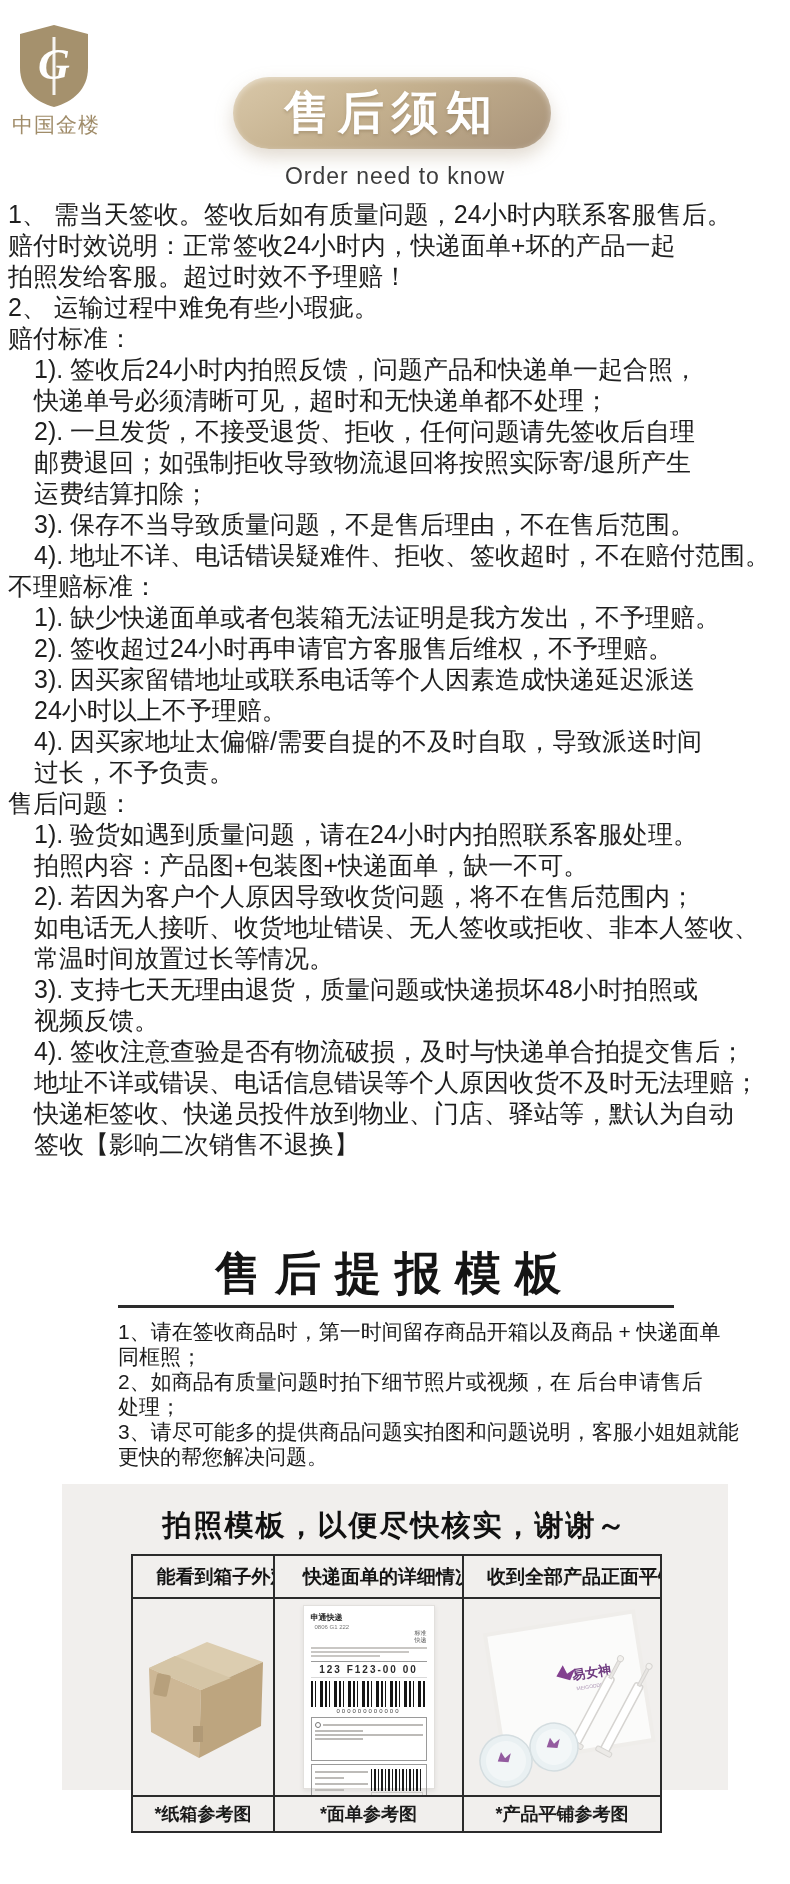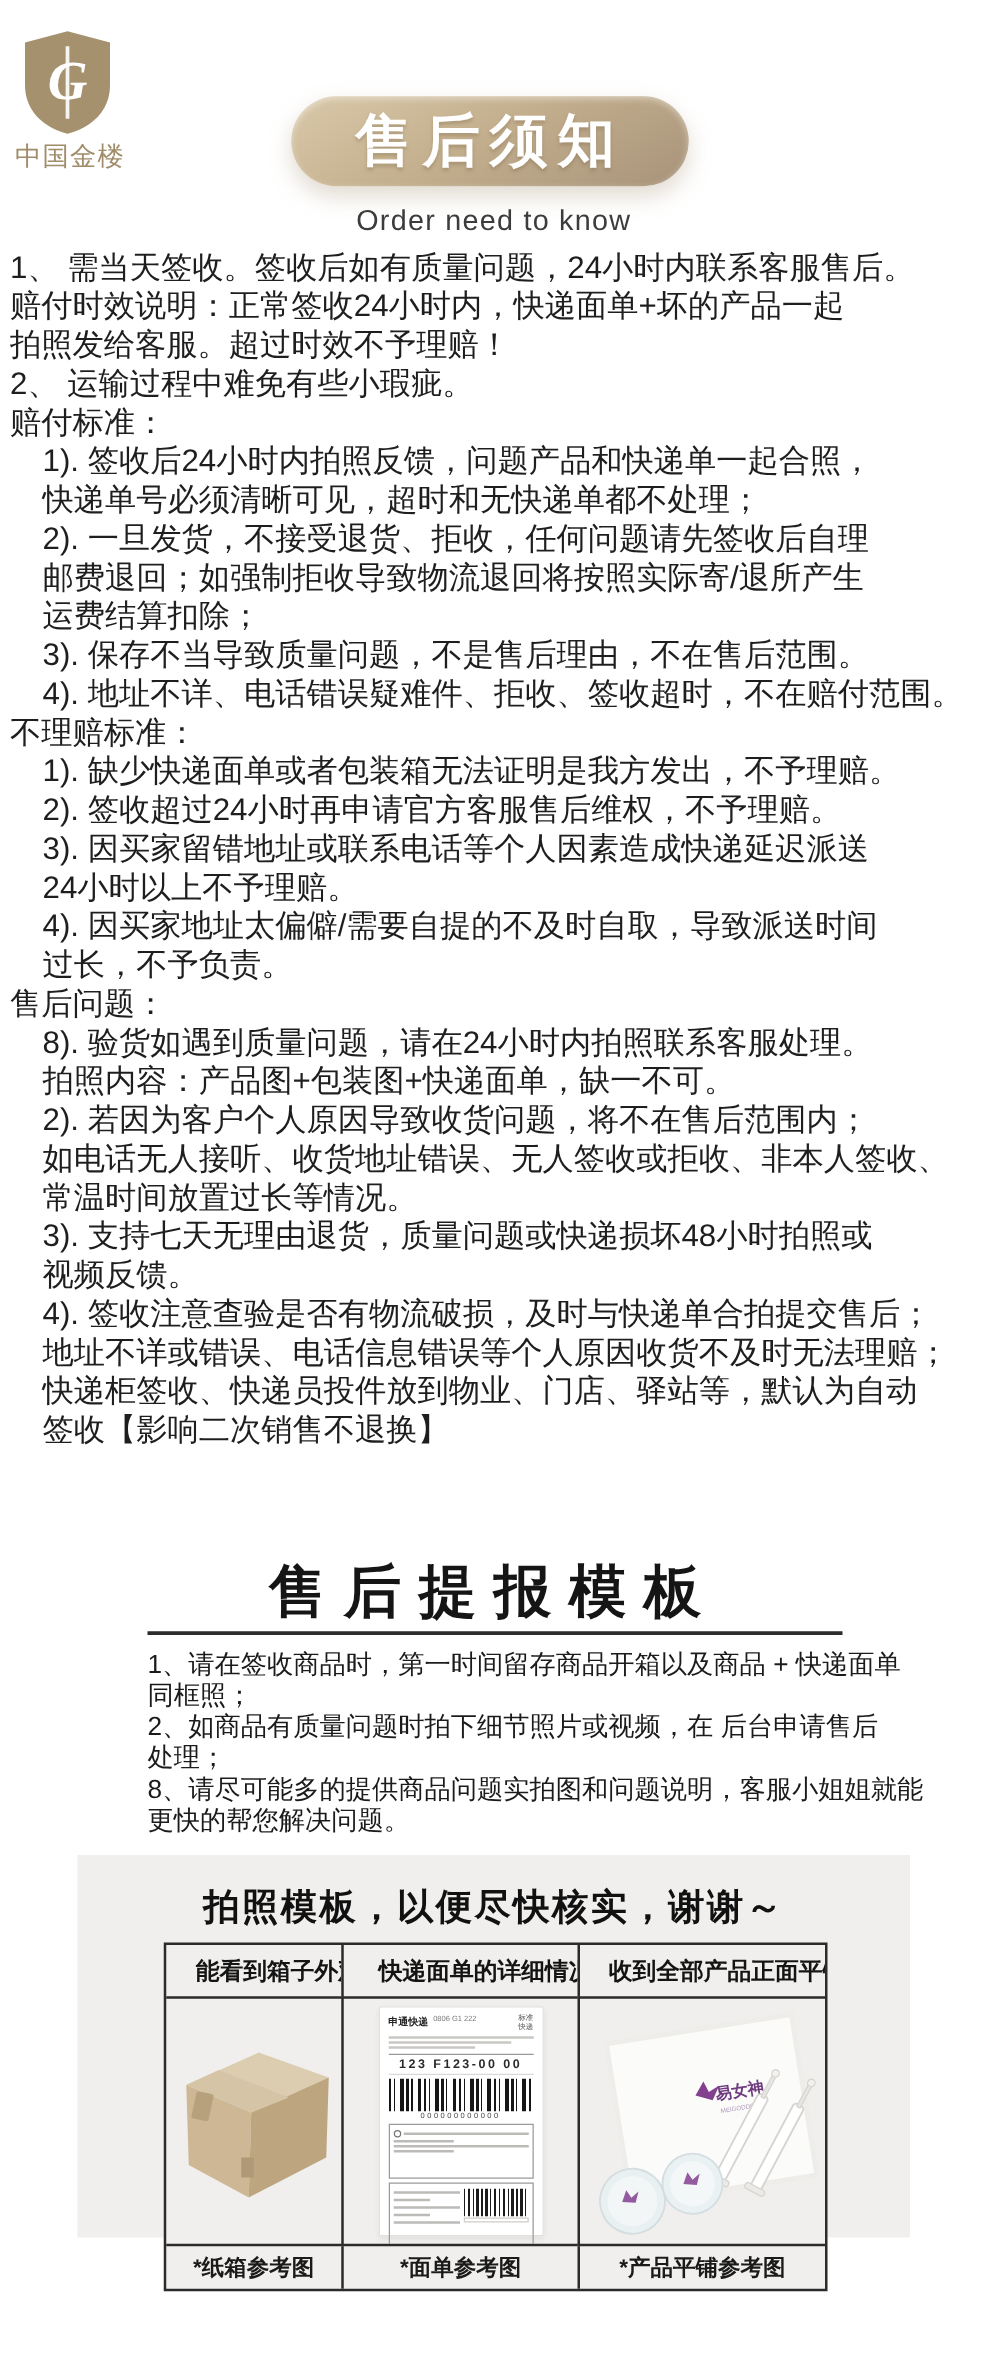--- a/index.html
+++ b/index.html
@@ -64,21 +64,21 @@
     display:flex;align-items:center;justify-content:center;}
   .photo-table .cap{
     display:flex;align-items:center;justify-content:center;
     font-size:18px;font-weight:bold;color:#1a1a1a;white-space:nowrap;
   }
   
   .waybill{
     width:132px;height:184px;background:#ffffff;border:1px solid #e2e0dd;
     box-shadow:0 2px 5px rgba(0,0,0,.08);padding:6px 7px 5px;font-family:"Liberation Sans",sans-serif;
   }
-  .wb-head{display:flex;align-items:flex-start;}
+  .wb-head{display:flex;align-items:flex-start;flex-direction:column;}
   .wb-courier{font-size:8px;font-weight:bold;color:#222;white-space:nowrap;}
   .wb-meta{font-size:6px;color:#777;margin-left:4px;margin-top:1px;white-space:nowrap;}
   .wb-tags{margin-left:auto;text-align:right;font-size:6px;color:#555;line-height:7px;}
   .wb-lines{margin-top:3px;}
   .wb-lines i{display:block;height:2px;background:#c9c7c4;margin-top:2px;}
   .wb-lines i:nth-child(2){width:85%;}
   .wb-lines i:nth-child(3){width:60%;}
   .wb-sort{
     margin-top:4px;border-top:1px solid #9a9a9a;border-bottom:1px solid #d9d9d9;
     font-size:10px;font-weight:bold;letter-spacing:2px;color:#2a2a2a;text-align:center;padding:2px 0;white-space:nowrap;
@@ -139,42 +139,42 @@
       <div class="nline ind-1">3). 保存不当导致质量问题，不是售后理由，不在售后范围。</div>
       <div class="nline ind-1">4). 地址不详、电话错误疑难件、拒收、签收超时，不在赔付范围。</div>
       <div class="nline ind-0">不理赔标准：</div>
       <div class="nline ind-1">1). 缺少快递面单或者包装箱无法证明是我方发出，不予理赔。</div>
       <div class="nline ind-1">2). 签收超过24小时再申请官方客服售后维权，不予理赔。</div>
       <div class="nline ind-1">3). 因买家留错地址或联系电话等个人因素造成快递延迟派送</div>
       <div class="nline ind-1">24小时以上不予理赔。</div>
       <div class="nline ind-1">4). 因买家地址太偏僻/需要自提的不及时自取，导致派送时间</div>
       <div class="nline ind-1">过长，不予负责。</div>
       <div class="nline ind-0">售后问题：</div>
-      <div class="nline ind-1">8). 验货如遇到质量问题，请在24小时内拍照联系客服处理。</div>
+      <div class="nline ind-1">1). 验货如遇到质量问题，请在24小时内拍照联系客服处理。</div>
       <div class="nline ind-1">拍照内容：产品图+包装图+快递面单，缺一不可。</div>
       <div class="nline ind-1">2). 若因为客户个人原因导致收货问题，将不在售后范围内；</div>
       <div class="nline ind-1">如电话无人接听、收货地址错误、无人签收或拒收、非本人签收、</div>
       <div class="nline ind-1">常温时间放置过长等情况。</div>
       <div class="nline ind-1">3). 支持七天无理由退货，质量问题或快递损坏48小时拍照或</div>
       <div class="nline ind-1">视频反馈。</div>
       <div class="nline ind-1">4). 签收注意查验是否有物流破损，及时与快递单合拍提交售后；</div>
       <div class="nline ind-1">地址不详或错误、电话信息错误等个人原因收货不及时无法理赔；</div>
       <div class="nline ind-1">快递柜签收、快递员投件放到物业、门店、驿站等，默认为自动</div>
       <div class="nline ind-1">签收【影响二次销售不退换】</div>
     </div>
 
   <div class="tmpl-title">售后提报模板</div>
   <div class="tmpl-rule"></div>
   <div class="tmpl-lines">
 
   <div class="tline">1、请在签收商品时，第一时间留存商品开箱以及商品 + 快递面单</div>
       <div class="tline">同框照；</div>
       <div class="tline">2、如商品有质量问题时拍下细节照片或视频，在 后台申请售后</div>
       <div class="tline">处理；</div>
-      <div class="tline">8、请尽可能多的提供商品问题实拍图和问题说明，客服小姐姐就能</div>
+      <div class="tline">3、请尽可能多的提供商品问题实拍图和问题说明，客服小姐姐就能</div>
       <div class="tline">更快的帮您解决问题。</div>
     </div>
 
   <div class="photo-card">
     <div class="pc-title">拍照模板，以便尽快核实，谢谢～</div>
 
     <div class="photo-table">
 
       <div class="cell th first">能看到箱子外观</div>
       <div class="cell th">快递面单的详细情况</div>

